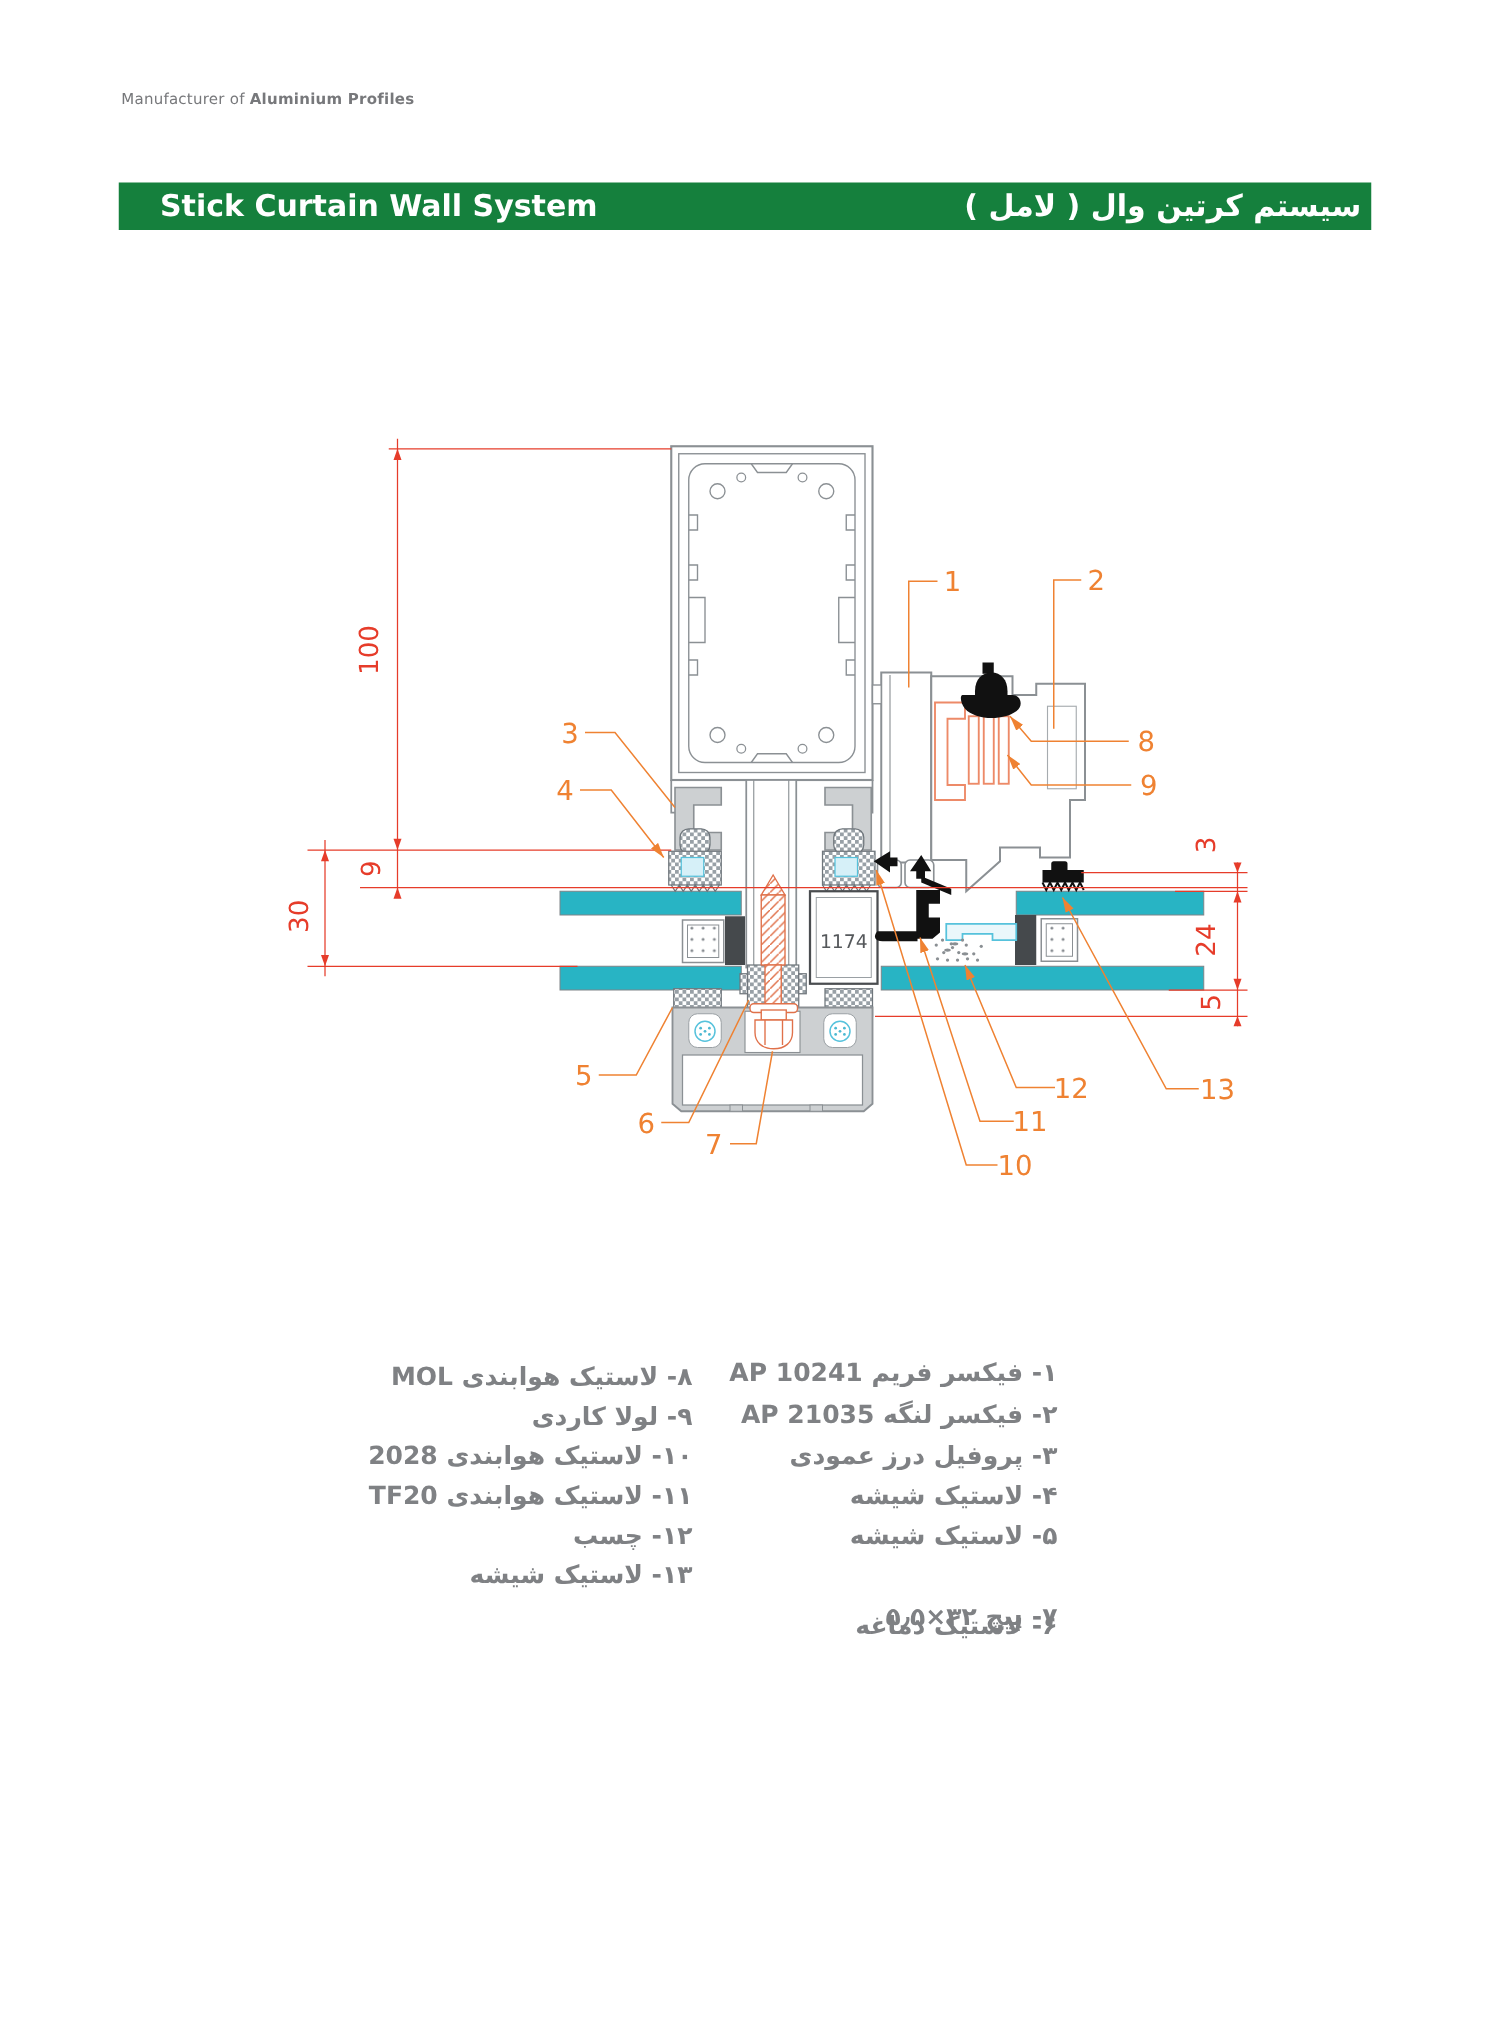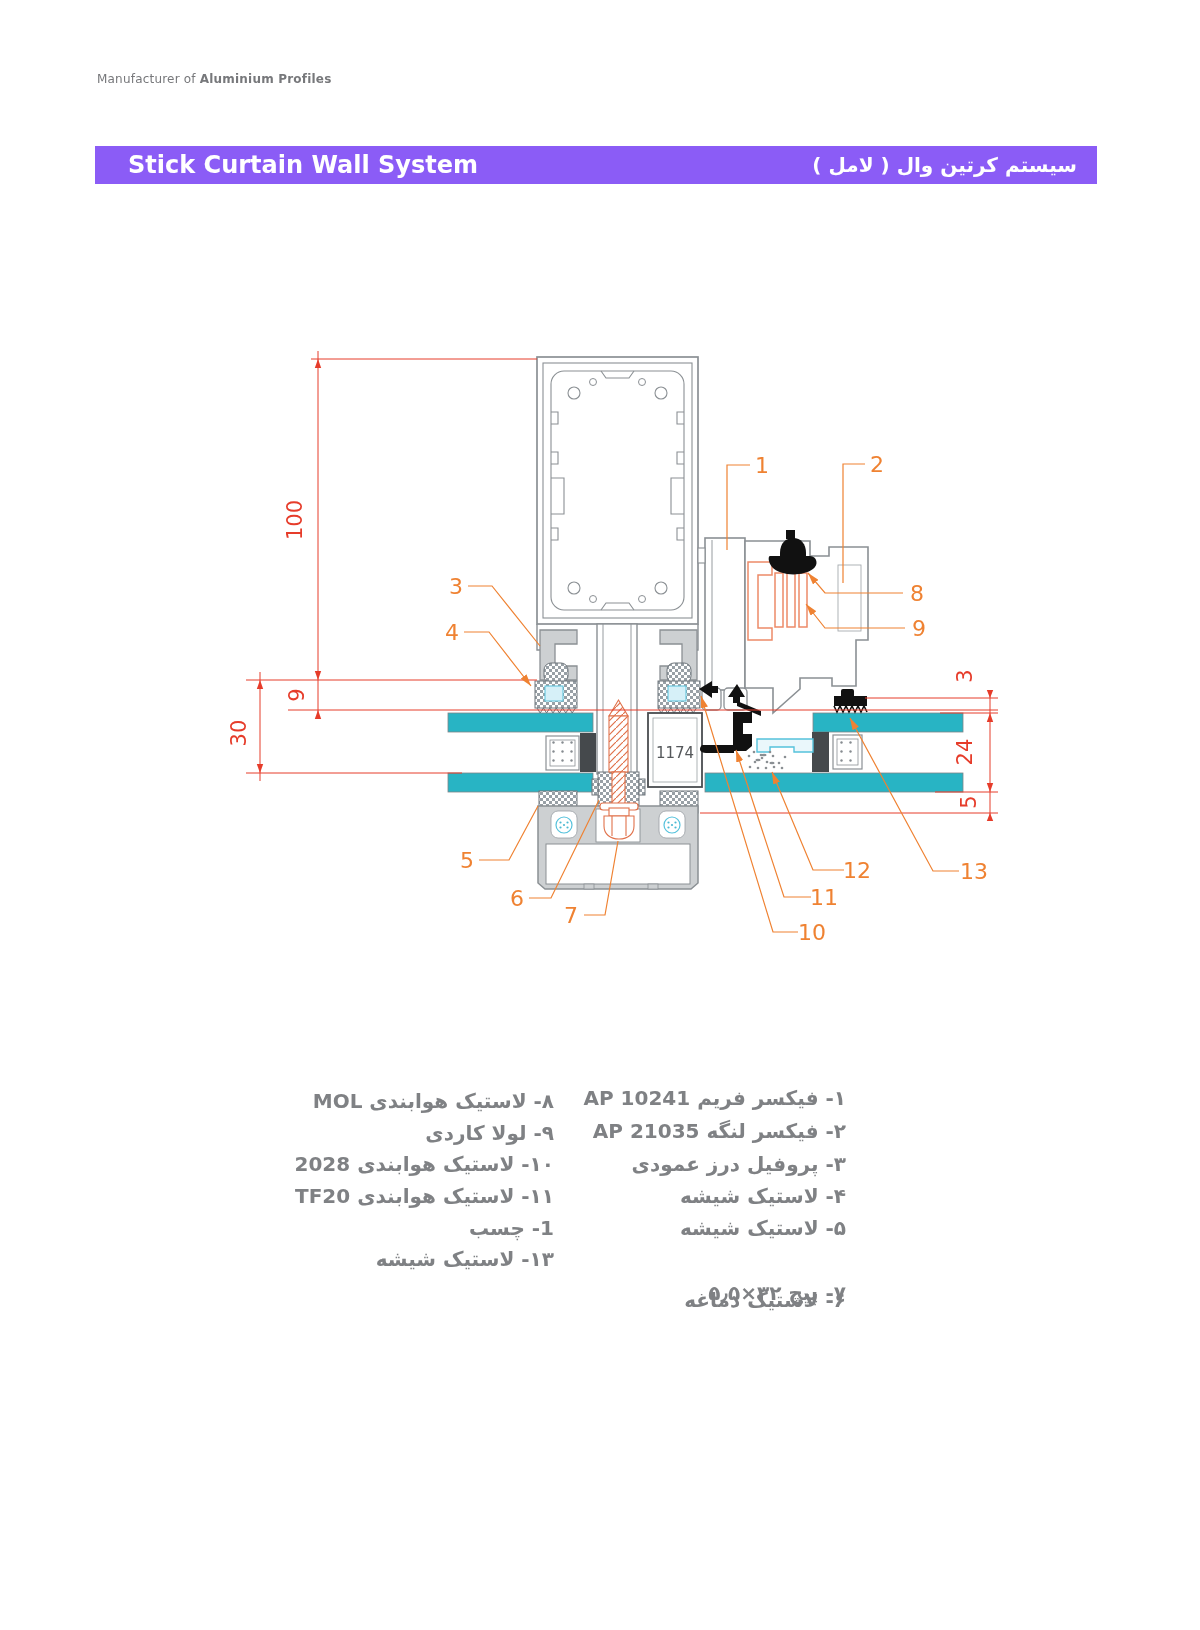--- a/index.html
+++ b/index.html
@@ -7,27 +7,27 @@
     width:1200px;height:1630px;position:relative;background:#ffffff;
     font-family:"DejaVu Sans", sans-serif;overflow:hidden;
   }
   .tagline{
     position:absolute;left:97px;top:72px;font-size:12px;color:#77787b;
     letter-spacing:0.2px;
   }
   .tagline .bold{font-weight:bold;}
   .headerbar{
     position:absolute;left:95px;top:146px;width:1002px;height:38px;
-    background:#8b5cf6;display:flex;align-items:center;justify-content:space-between;
+    background:#15803d;display:flex;align-items:center;justify-content:space-between;
   }
   .headerbar .en{
     padding-left:33px;color:#ffffff;font-weight:bold;font-size:24px;white-space:nowrap;
   }
   .headerbar .fa{
-    padding-right:20px;color:#ffffff;font-weight:bold;font-size:20px;
+    padding-right:8px;color:#ffffff;font-weight:bold;font-size:24px;
     direction:rtl;white-space:nowrap;
   }
   .legend-item{
     position:absolute;white-space:nowrap;direction:rtl;text-align:right;
     font-size:20px;font-weight:bold;color:#7f8184;
   }
   svg{position:absolute;left:0;top:0;}
   svg text{font-family:"DejaVu Sans", sans-serif;}
   .callout-num{fill:#ef8232;font-size:22px;}
   .dim-num{fill:#e63c2a;font-size:21px;}
@@ -300,14 +300,14 @@
 <div class="legend-item" style="top:1152px;right:354px;">۳- پروفیل درز عمودی</div>
 <div class="legend-item" style="top:1184px;right:354px;">۴- لاستیک شیشه</div>
 <div class="legend-item" style="top:1216px;right:354px;">۵- لاستیک شیشه</div>
 <div class="legend-item" style="top:1248px;right:354px;margin-top:40px;">۶- لاستیک دماغه</div>
 <div class="legend-item" style="top:1281px;right:354px;">۷- پیچ ‪۵٫۵×۳۲‬</div>
 
 <div class="legend-item" style="top:1089px;right:646px;margin-left:31px;">۸- لاستیک هوابندی MOL</div>
 <div class="legend-item" style="top:1121px;right:646px;">۹- لولا کاردی</div>
 <div class="legend-item" style="top:1152px;right:646px;">۱۰- لاستیک هوابندی 2028</div>
 <div class="legend-item" style="top:1184px;right:646px;">۱۱- لاستیک هوابندی TF20</div>
-<div class="legend-item" style="top:1216px;right:646px;">1- چسب</div>
+<div class="legend-item" style="top:1216px;right:646px;">۱۲- چسب</div>
 <div class="legend-item" style="top:1247px;right:646px;">۱۳- لاستیک شیشه</div>
 
 </body></html>

